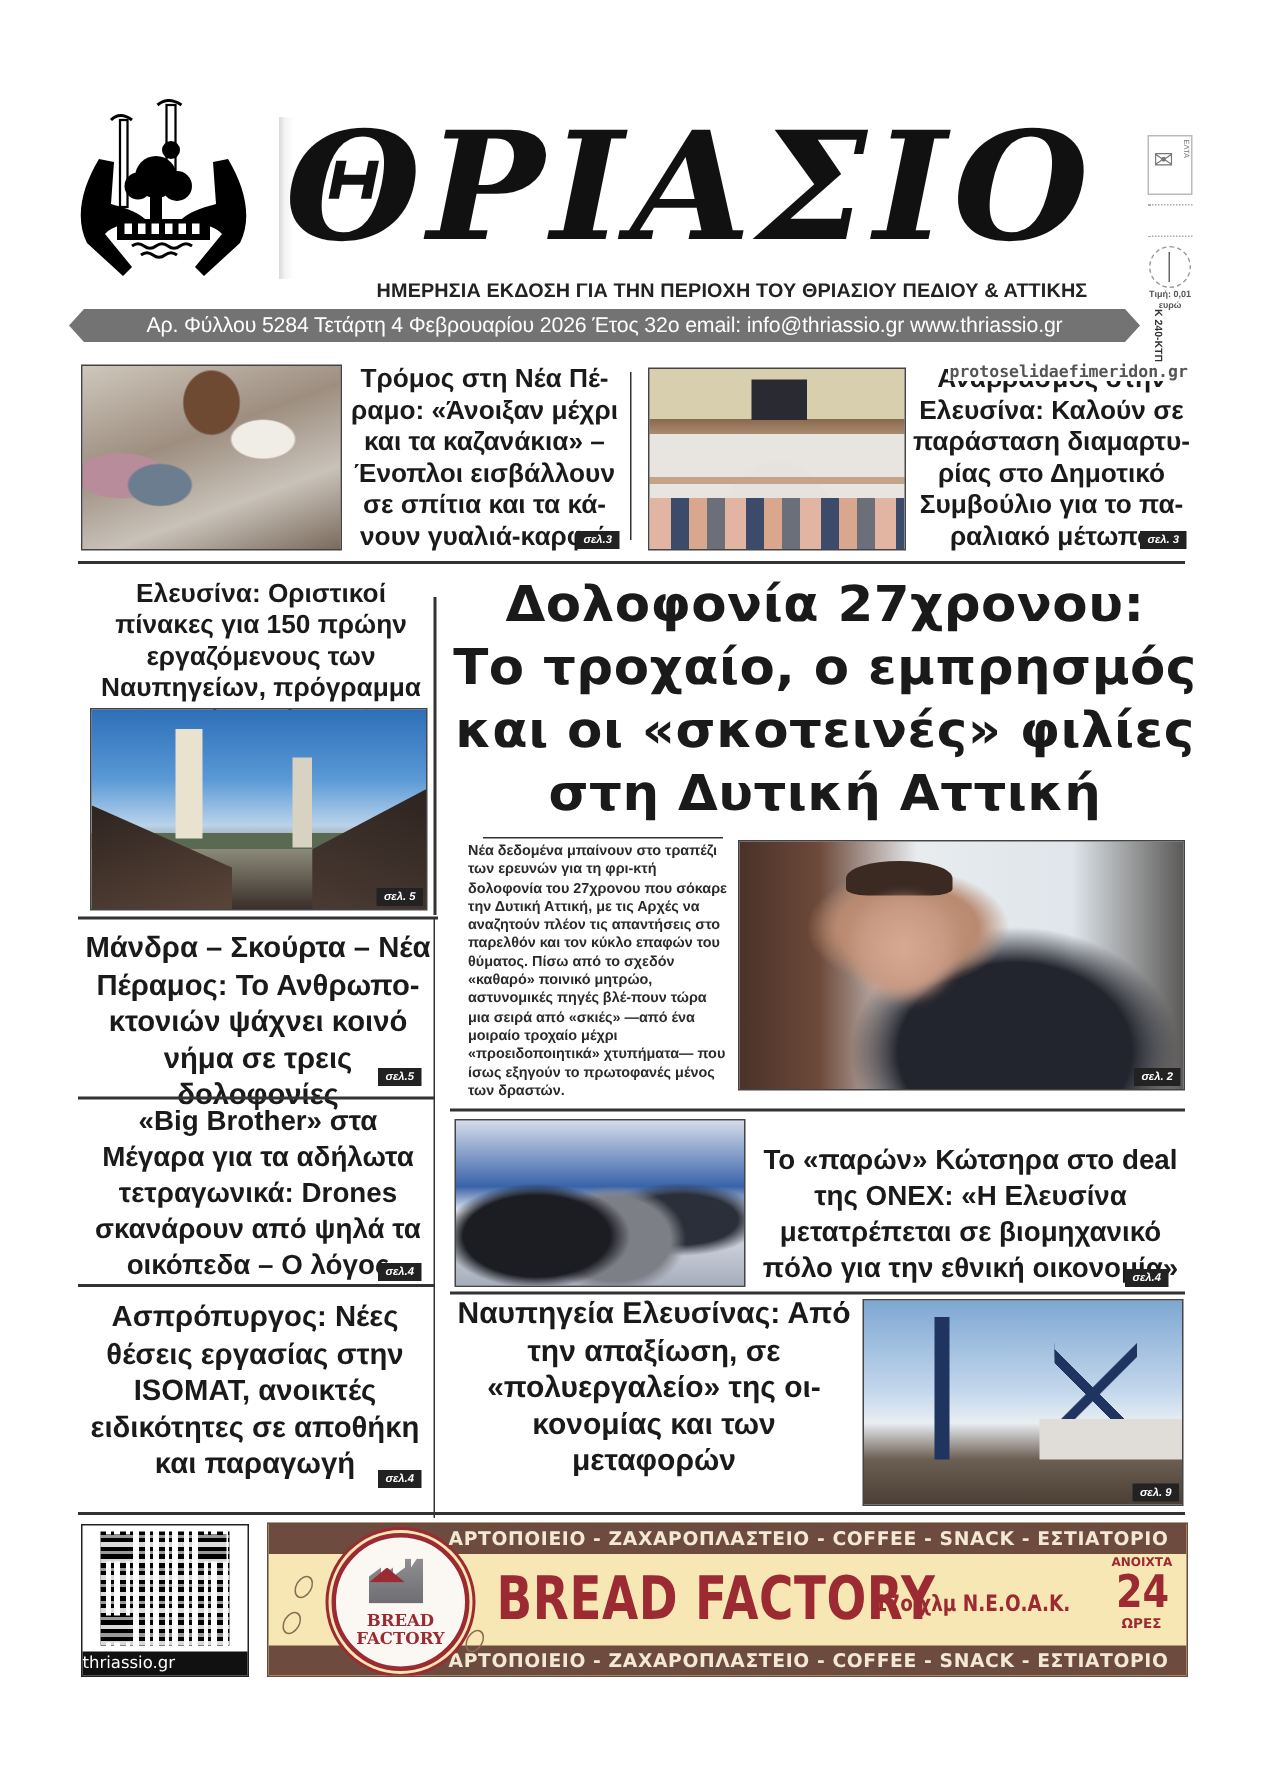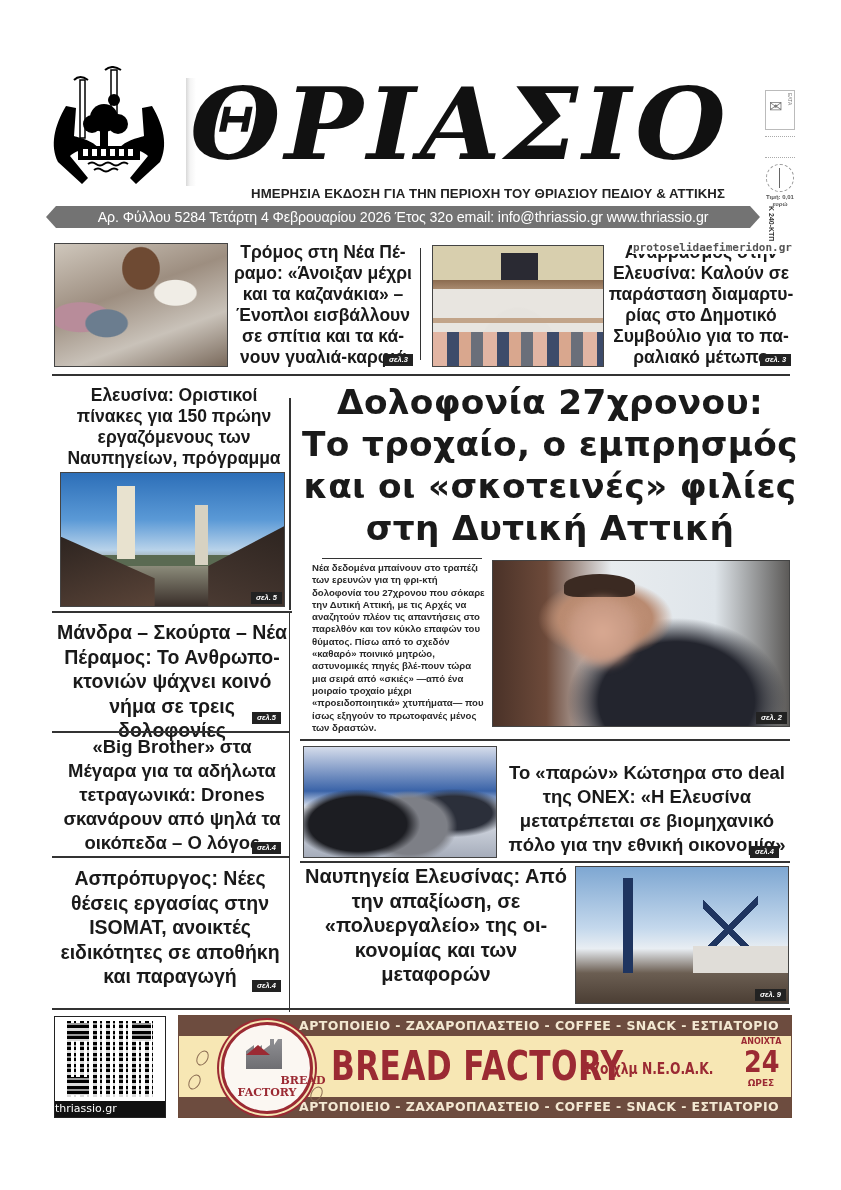--- a/index.html
+++ b/index.html
@@ -274,21 +274,21 @@
 
 <div class="abs ad">
   <div class="ad-band ad-top">ΑΡΤΟΠΟΙΕΙΟ - ΖΑΧΑΡΟΠΛΑΣΤΕΙΟ - COFFEE - SNACK - ΕΣΤΙΑΤΟΡΙΟ</div>
   <div class="ad-band ad-bot">ΑΡΤΟΠΟΙΕΙΟ - ΖΑΧΑΡΟΠΛΑΣΤΕΙΟ - COFFEE - SNACK - ΕΣΤΙΑΤΟΡΙΟ</div>
   <span class="bean" style="left:18px;top:34px;"></span>
   <span class="bean" style="left:10px;top:58px;"></span>
   <span class="bean" style="left:132px;top:70px;"></span>
   <div class="ad-seal">
     <div class="fac"></div>
     <div class="roof"></div>
-    <div class="t" style="top:50px;padding-left:36px;">BREAD</div>
+    <div class="t" style="top:50px;">BREAD</div>
     <div class="t" style="top:62px;">FACTORY</div>
   </div>
   <div class="ad-name">BREAD FACTORY</div>
   <div class="ad-addr">17ο χλμ Ν.Ε.Ο.Α.Κ.</div>
   <div class="ad-open">
     <div class="a">ΑΝΟΙΧΤΑ</div>
     <div class="n">24</div>
     <div class="w">ΩΡΕΣ</div>
   </div>
 </div>

